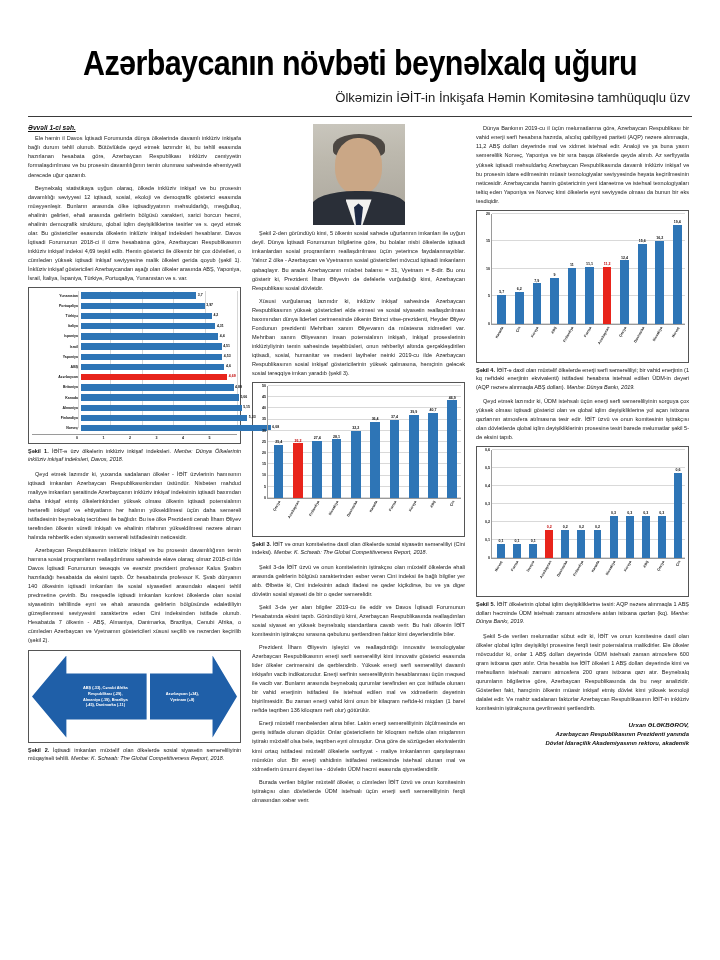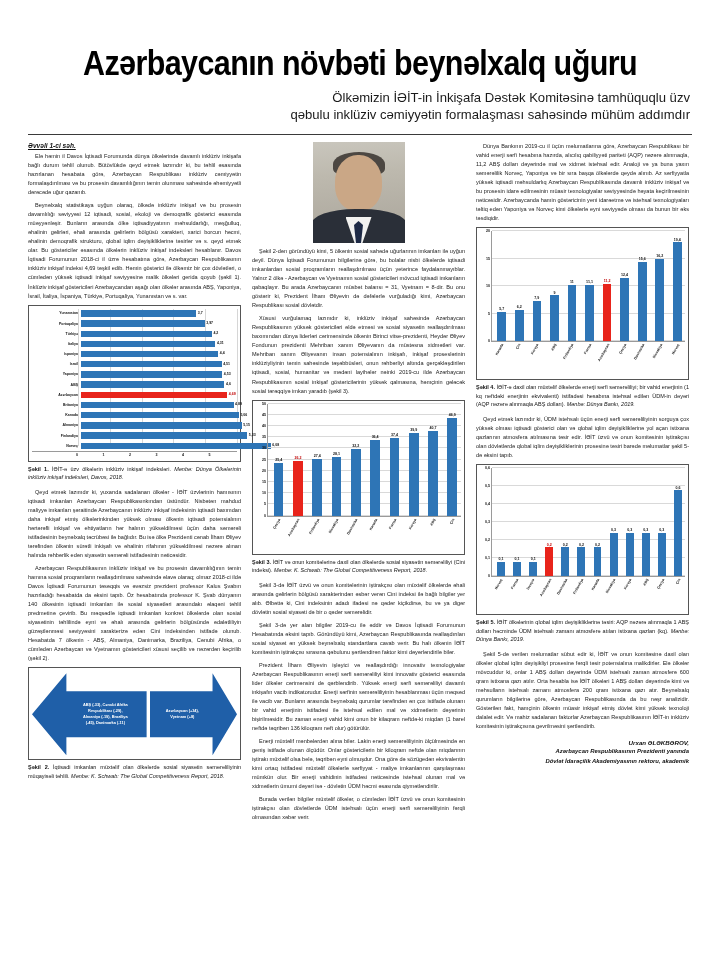--- a/index.html
+++ b/index.html
@@ -130,22 +130,21 @@
   .sigblock .nm{font-size:6.2px;}
 </style>
 </head>
 <body>
 
 <div class="page">
  <div class="inner">
 
   <h1 class="headline">Azərbaycanın növbəti beynəlxalq uğuru</h1>
   <div class="subhead">
-    <div>Ölkəmizin İƏİT-in İnkişafa Dəstək Komitəsinə tamhüquqlu üzv</div>
-    <div>qəbulu inklüziv cəmiyyətin formalaşması sahəsində mühüm addımdır</div>
+    <div>Ölkəmizin İƏİT-in İnkişafa Həmin Komitəsinə tamhüquqlu üzv</div>
   </div>
   <hr class="rule">
 
   <div class="cols">
 
     <div class="col">
       <div class="kicker">Əvvəli 1-ci səh.</div>
 
       <p class="body ind">Elə həmin il Davos İqtisadi Forumunda dünya ölkələrində davamlı inklüziv inkişafa bağlı durum təhlil olunub. Bütövlükdə qeyd etmək lazımdır ki, bu təhlil əsasında hazırlanan hesabata görə, Azərbaycan Respublikası inklüziv cəmiyyətin formalaşdırılması və bu prosesin davamlılığının təmin olunması sahəsində əhəmiyyətli dərəcədə uğur qazanıb.</p>
       <p class="body ind">Beynəlxalq statistikaya uyğun olaraq, ölkədə inklüziv inkişaf və bu prosesin davamlılığı səviyyəsi 12 iqtisadi, sosial, ekoloji və demoqrafik göstərici əsasında müəyyənləşir. Bunların arasında ölkə iqtisadiyyatının məhsuldarlığı, məşğulluq, əhalinin gəlirləri, əhali arasında gəlirlərin bölgüsü xarakteri, xarici borcun həcmi, əhalinin demoqrafik strukturu, qlobal iqlim dəyişikliklərinə təsirlər və s. qeyd etmək olar. Bu göstəricilər əsasında ölkələrin inklüziv inkişaf indeksləri hesablanır. Davos İqtisadi Forumunun 2018-ci il üzrə hesabatına görə, Azərbaycan Respublikasının inklüziv inkişaf indeksi 4,69 təşkil edib. Həmin göstərici ilə ölkəmiz bir çox dövlətləri, o cümlədən yüksək iqtisadi inkişaf səviyyəsinə malik ölkələri gerida qoyub (şəkil 1). İnklüziv inkişaf göstəriciləri Azərbaycandan aşağı olan ölkələr arasında ABŞ, Yaponiya, İsrail, İtaliya, İspaniya, Türkiyə, Portuqaliya, Yunanıstan və s. var.</p>

